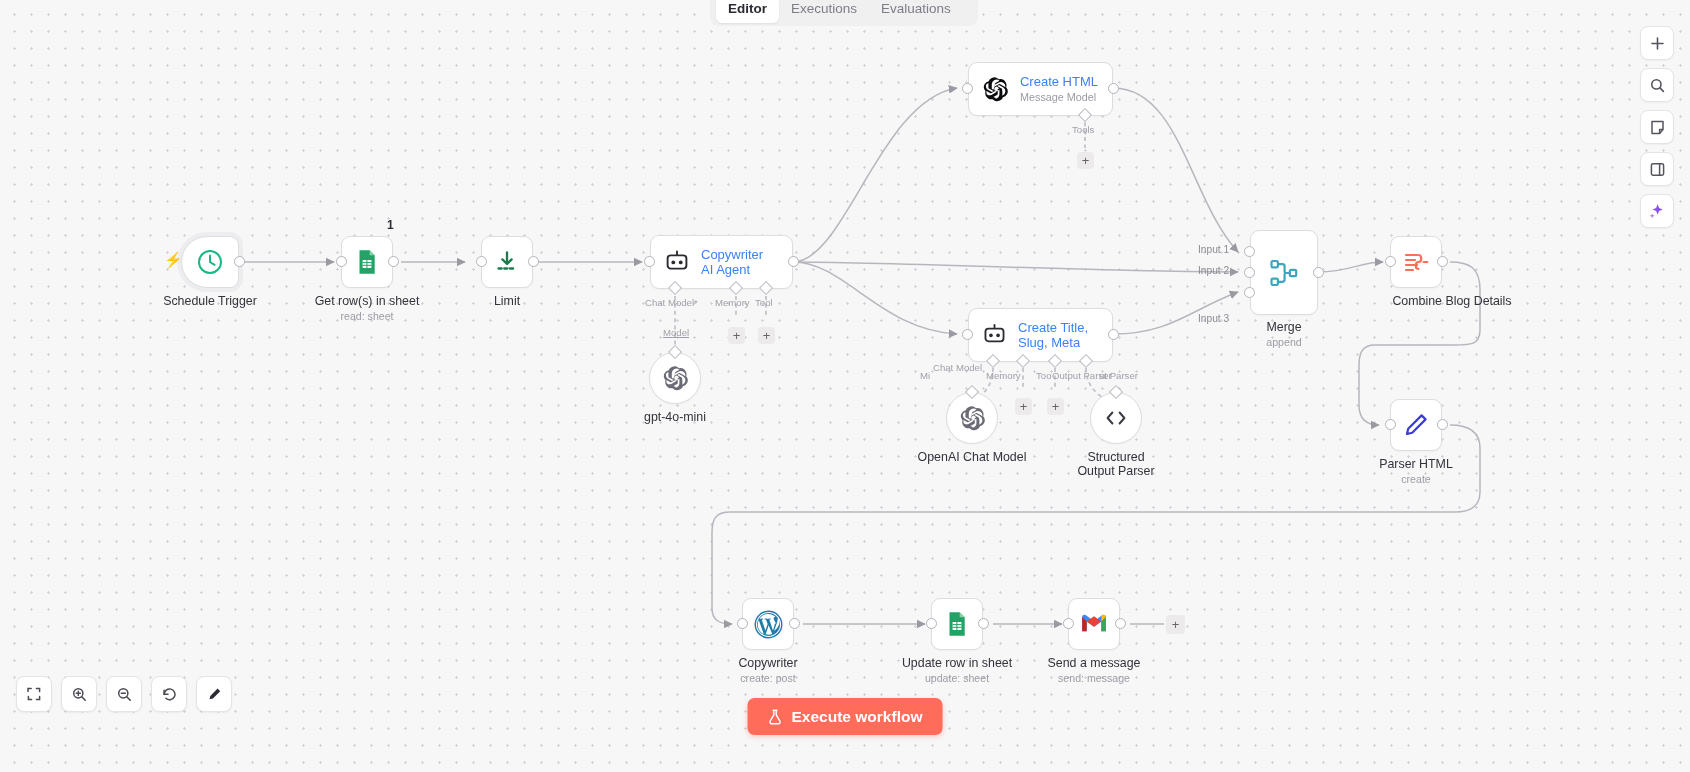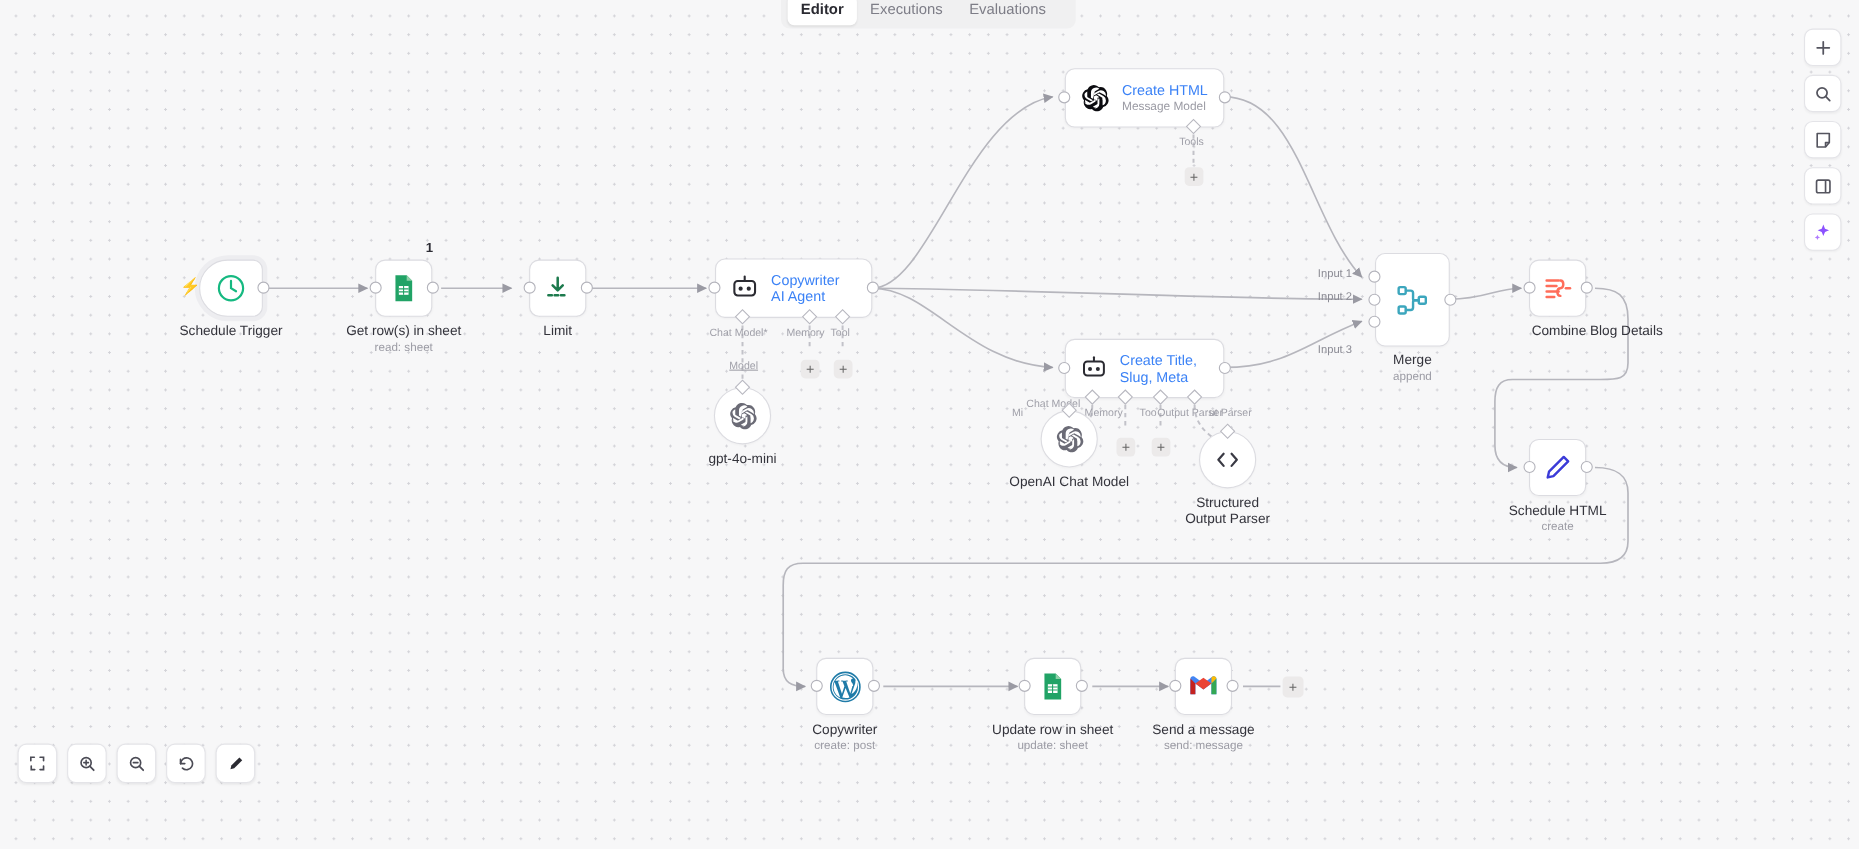--- a/index.html
+++ b/index.html
@@ -274,20 +274,26 @@
         <path d="M3.1 4.3v3.9h3.9" fill="none" stroke="#4b4b55" stroke-width="1.5" stroke-linecap="round" stroke-linejoin="round"></path>
       </svg>
     </div>
     <div class="brail-btn">
       <svg width="17" height="17" viewBox="0 0 17 17">
         <path d="M11.6 2.6l2.6 2.6-7.3 7.3-3.4.8.8-3.4z" fill="#2b2b32"></path>
       </svg>
     </div>
   </div>
 
+  <button id="execute-btn">
+    <svg width="15" height="16" viewBox="0 0 15 16">
+      <path d="M5.6 1.2h3.8M6.3 1.2v4.6L2.6 12.2c-.7 1.2.1 2.6 1.5 2.6h6.8c1.4 0 2.2-1.4 1.5-2.6L8.7 5.8V1.2" fill="none" stroke="#fff" stroke-width="1.4" stroke-linecap="round" stroke-linejoin="round"></path>
+    </svg>
+    <span>Execute workflow</span>
+  </button>
 
   <div class="boltic" style="left:164px; top:251px;">⚡</div>
 
   <div class="node" style="left:181px; top:236px;">
     <div class="nbox trigger">
       <svg width="28" height="28" viewBox="0 0 28 28">
         <circle cx="14" cy="14" r="11" fill="none" stroke="#16b981" stroke-width="2"></circle>
         <path d="M14 7.4V14l4.6 2.8" fill="none" stroke="#16b981" stroke-width="2" stroke-linecap="round"></path>
       </svg>
     </div>
@@ -400,21 +406,21 @@
     <div class="subport-label" style="left:-35px; top:54px;">Chat Model</div>
     <div class="subport-label" style="left:18px; top:62px;">Memory</div>
     <div class="subport-label" style="left:68px; top:62px;">Too</div>
     <div class="subport-label" style="left:84px; top:62px;">Output Parser</div>
     <div class="subport-label" style="left:131px; top:62px;">ut Parser</div>
 
     <div class="plusbtn" style="left:47px; top:90px;">+</div>
     <div class="plusbtn" style="left:79px; top:90px;">+</div>
   </div>
 
-  <div class="node" style="left:946px; top:373px;">
+  <div class="node" style="left:946px; top:392px;">
     <div class="diamond" style="left:21px; top:-5px;"></div>
     <div class="nbox circle">
       <svg width="27" height="27" viewBox="0 0 24 24">
         <path d="M21.5 10a5.4 5.4 0 0 0-.5-4.5 5.5 5.5 0 0 0-5.9-2.6A5.5 5.5 0 0 0 6 4.6 5.4 5.4 0 0 0 2.4 7.2a5.5 5.5 0 0 0 .7 6.4A5.4 5.4 0 0 0 3.6 18a5.5 5.5 0 0 0 5.9 2.6 5.4 5.4 0 0 0 9.1-1.7 5.4 5.4 0 0 0 3.6-2.6 5.5 5.5 0 0 0-.7-6.3zM12.8 19.6a4.1 4.1 0 0 1-2.6-.9l3.5-2a.6.6 0 0 0 .3-.5v-4.9l1.5.9v4.1a4.1 4.1 0 0 1-4.1 4.1zM4.5 16.1a4.1 4.1 0 0 1-.5-2.8l3.5 2a.6.6 0 0 0 .6 0l4.3-2.5v1.7l-3.6 2.1a4.1 4.1 0 0 1-5.6-1.5zM3.6 8.1a4.1 4.1 0 0 1 2.1-1.8v4.2a.6.6 0 0 0 .3.5l4.3 2.4-1.5.9-3.6-2a4.1 4.1 0 0 1-1.6-4.2zM17.9 11.4l-4.3-2.5 1.5-.9 3.6 2.1a4.1 4.1 0 0 1-.6 7.4v-4.2a.6.6 0 0 0-.2-.5zM19.4 9.1l-3.5-2a.6.6 0 0 0-.6 0l-4.3 2.5V7.9l3.6-2a4.1 4.1 0 0 1 6.1 4.2zM10.2 12.3l-1.5-.9V7.3a4.1 4.1 0 0 1 6.8-3.1l-3.5 2a.6.6 0 0 0-.3.5zM11 10.5 12.9 9.4l1.9 1.1v2.2L12.9 13.8 11 12.7z" fill="#6b6b76"></path>
       </svg>
     </div>
     <div class="ntitle" style="left:26px; top:58px;">OpenAI Chat Model</div>
   </div>
 
   <div class="node" style="left:1090px; top:392px;">
@@ -462,21 +468,21 @@
   </div>
 
   <div class="node" style="left:1390px; top:399px;">
     <div class="nbox square">
       <svg width="28" height="28" viewBox="0 0 28 28">
         <path d="M19.6 4.4l4 4L10.2 21.8l-5.2 1.2 1.2-5.2z" fill="none" stroke="#3b3bd8" stroke-width="2.2" stroke-linejoin="round"></path>
       </svg>
     </div>
     <div class="port" style="left:-5px; top:20px;"></div>
     <div class="port" style="left:47px; top:20px;"></div>
-    <div class="ntitle" style="left:26px; top:58px;">Schedule HTML</div>
+    <div class="ntitle" style="left:26px; top:58px;">Parser HTML</div>
     <div class="nsub" style="left:26px; top:74px;">create</div>
   </div>
 
   <div class="node" style="left:742px; top:598px;">
     <div class="nbox square">
       <svg width="31" height="31" viewBox="0 0 32 32">
         <circle cx="16" cy="16" r="14.4" fill="#1f7ba8"></circle>
         <circle cx="16" cy="16" r="12.4" fill="none" stroke="#fff" stroke-width="1.1"></circle>
         <path d="M4.9 16c0 4.4 2.6 8.2 6.3 10L5.9 11.4A11 11 0 0 0 4.9 16zM23.3 15.4c0-1.4-.5-2.3-.9-3-.6-.9-1.1-1.6-1.1-2.5 0-1 .7-1.9 1.8-1.9h.1a11 11 0 0 0-16.6 2.1h.7c1.1 0 2.8-.2 2.8-.2.6 0 .7.8.1.9 0 0-.6.1-1.2.1l3.8 11.4 2.3-6.9-1.7-4.5c-.6 0-1.1-.1-1.1-.1-.6 0-.5-.9.1-.9 0 0 1.7.2 2.7.2 1.1 0 2.8-.2 2.8-.2.6 0 .7.8.1.9 0 0-.6.1-1.2.1l3.8 11.3 1.1-3.5c.4-1.5.8-2.6.8-3.5zM16.2 16.9l-3.1 9.1a11 11 0 0 0 6.8-.2l-.1-.1zM25.4 10.9c0 1-.1 2-.7 3.3l-2.9 8.4a11 11 0 0 0 4.2-14.8z" fill="#fff"></path>
       </svg>

